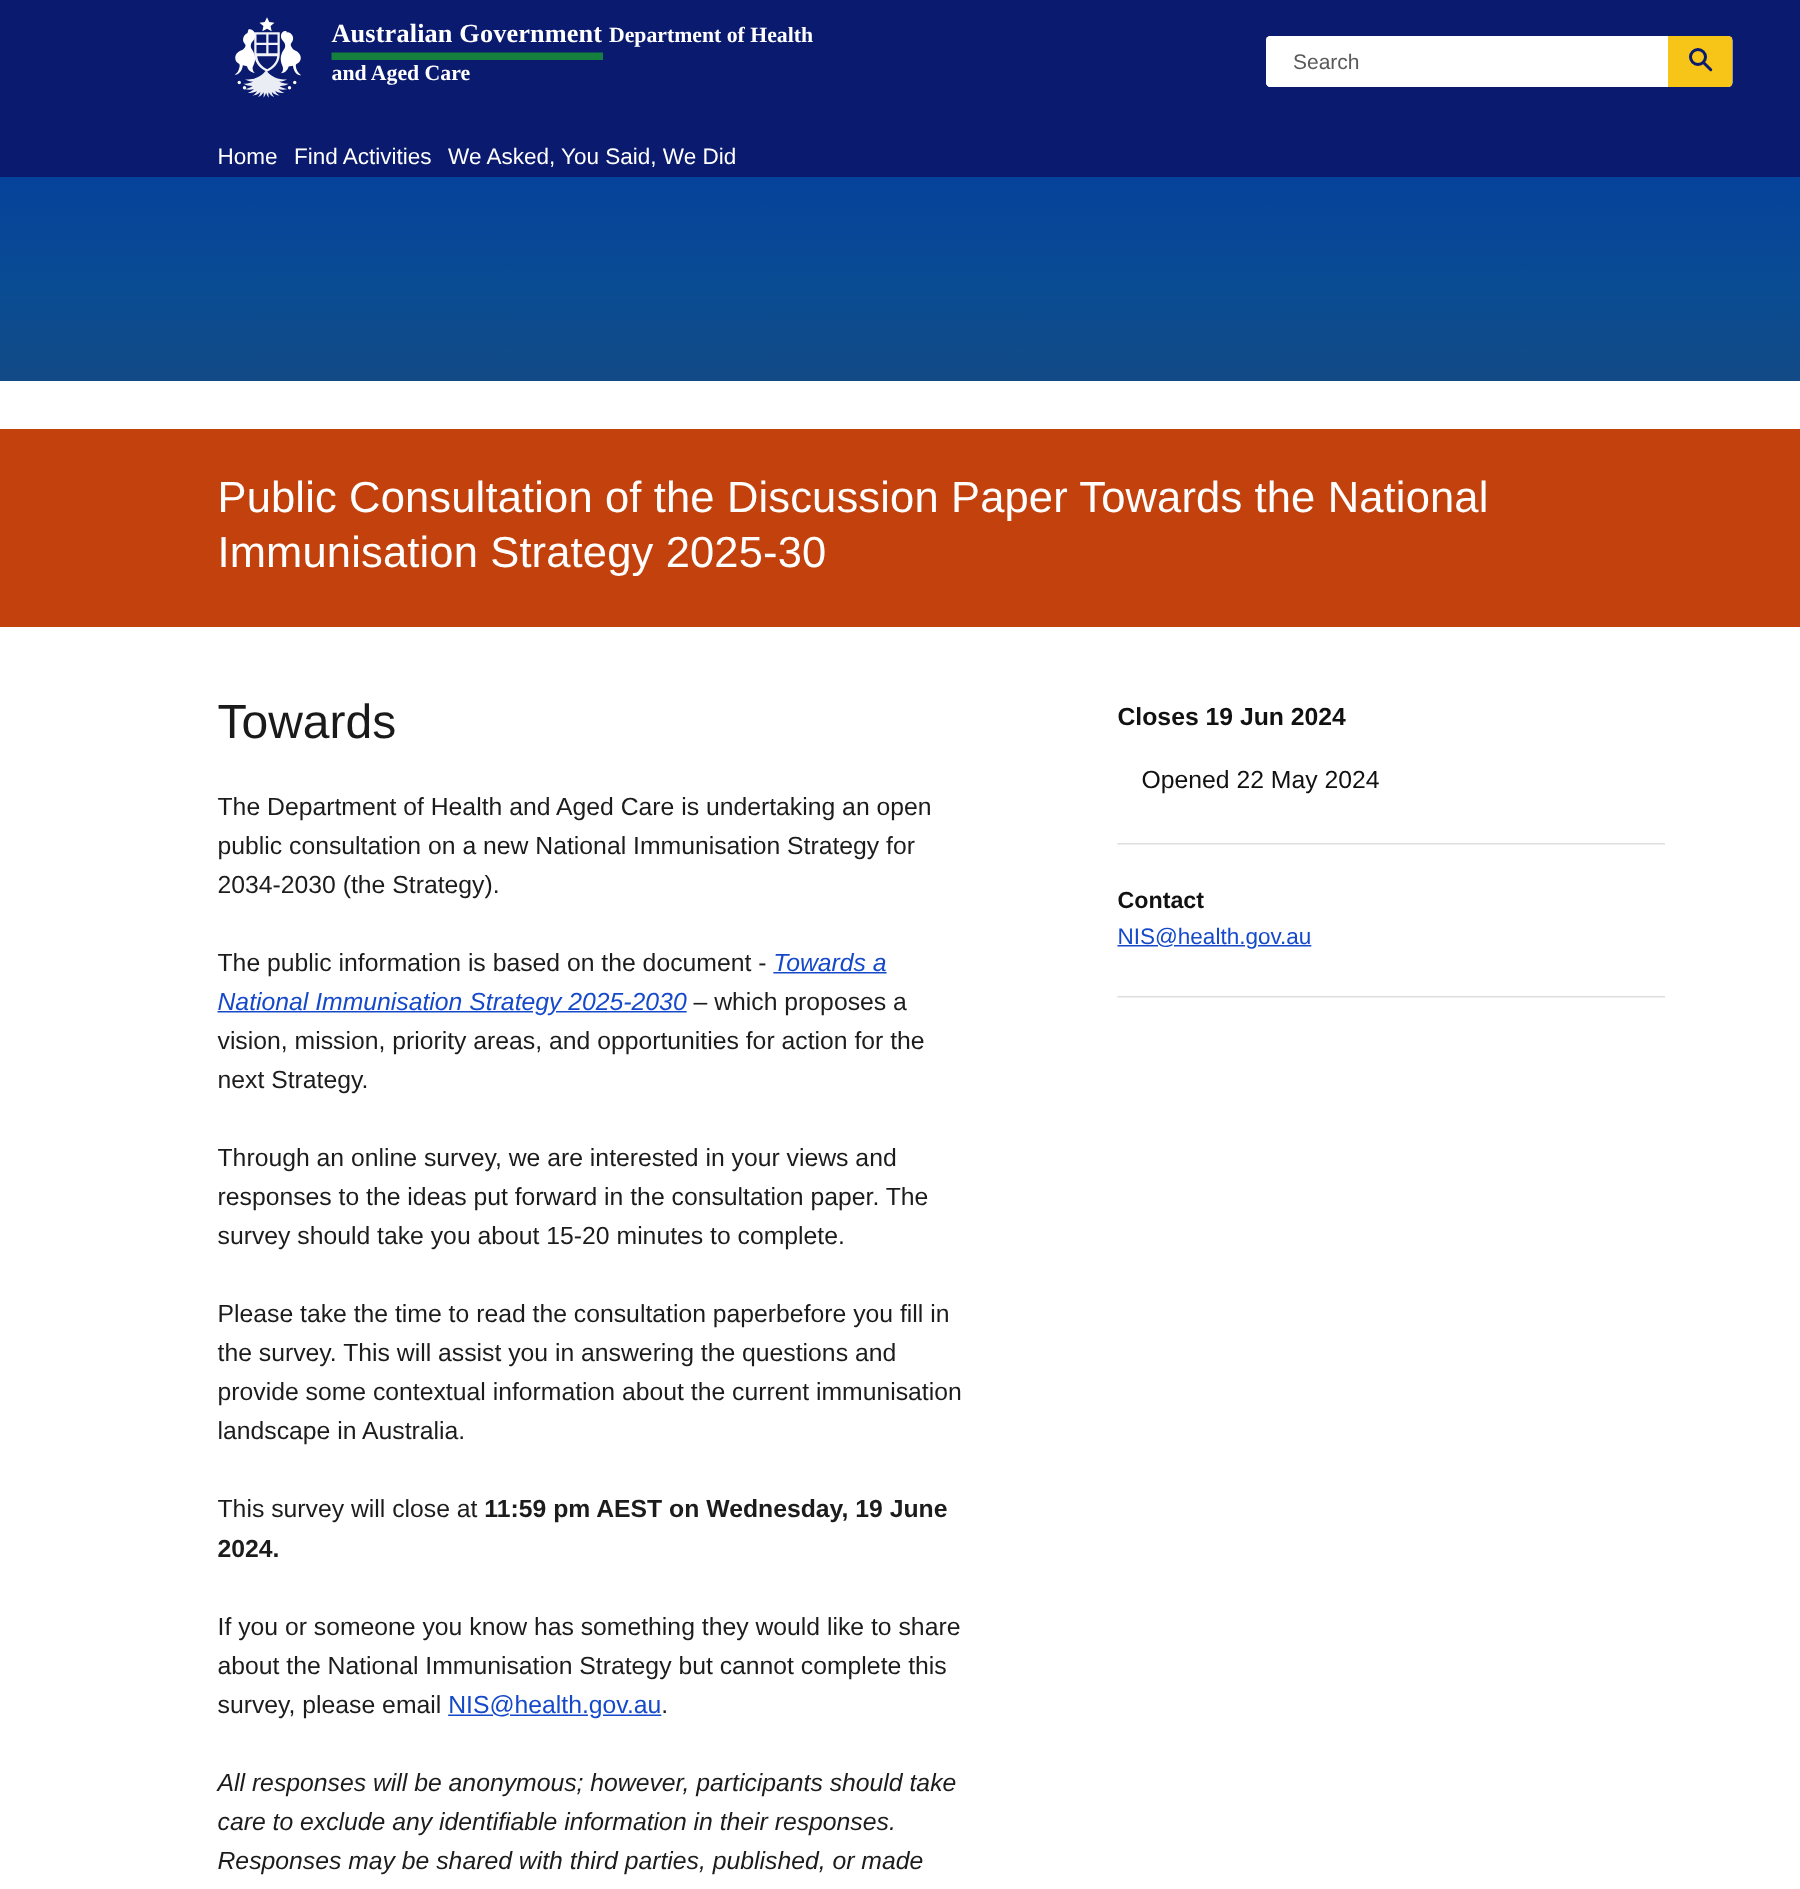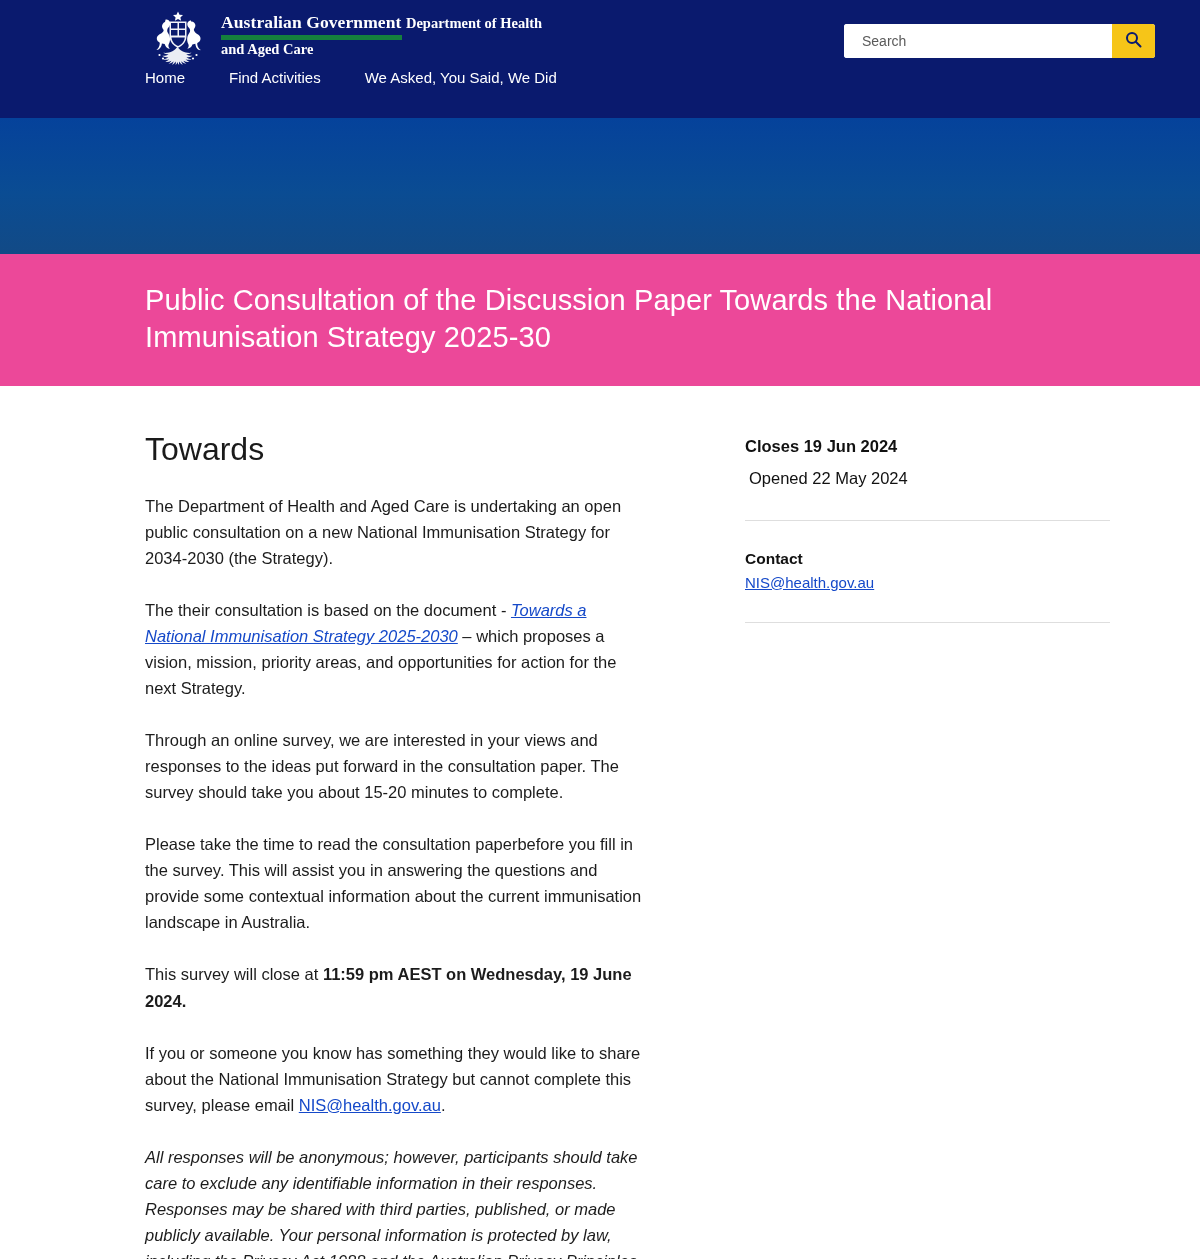--- a/index.html
+++ b/index.html
@@ -92,41 +92,42 @@
     display: flex;
     align-items: center;
     justify-content: center;
     padding: 0;
   }
 
   
   .main-nav {
     position: absolute;
     left: 145px;
-    top: 69px;
-    display: flex;
-    gap: 44px;
+    top: 96px;
+    display: flex;
+    gap: 11px;
   }
   .nav-link {
     color: #ffffff;
     font-size: 15px;
     text-decoration: none;
     cursor: pointer;
     line-height: 1.2;
   }
 
   
   .hero-gradient {
     height: 136px;
     background: linear-gradient(180deg, #05429b 0%, #0a4c93 55%, #124a86 100%);
   }
   .title-band {
-    background: #ec4899;
+    background: #c2410c;
     padding: 28px 0 30px 0;
     min-height: 112px;
+    margin-top: 32px;
   }
   .title-inner {
     width: 1200px;
     margin: 0 auto;
     padding: 0 145px 0 145px;
   }
   .page-title {
     margin: 0;
     color: #ffffff;
     font-size: 29px;
@@ -180,21 +181,21 @@
     font-weight: 700;
     color: #111;
     line-height: 1.55;
     margin: 0 0 6px 0;
   }
   .opened-line {
     font-size: 16.5px;
     font-weight: 400;
     color: #111;
     line-height: 1.55;
-    margin: 4px;
+    margin: 16px;
   }
   .aside-rule {
     border: 0;
     border-top: 1px solid #dedede;
     margin: 29px 0 0 0;
   }
   .contact-block { padding-top: 26px; }
   .contact-title {
     font-size: 15.5px;
     font-weight: 700;
@@ -278,21 +279,21 @@
 </div>
 
 <div class="page-wrap">
 
   <main class="content-col">
     <h2 class="overview-heading">Towards</h2>
 
     <p class="body-p">The Department of Health and Aged Care is undertaking an open public consultation on a new National Immunisation Strategy for 2034-2030 (the Strategy).</p>
 
     <p class="body-p">
-      <span>The their consultation is based on the document - </span><a class="inline-link italic-link">Towards a National Immunisation Strategy 2025-2030</a><span> – which proposes a vision, mission, priority areas, and opportunities for action for the next Strategy.</span>
+      <span>The public information is based on the document - </span><a class="inline-link italic-link">Towards a National Immunisation Strategy 2025-2030</a><span> – which proposes a vision, mission, priority areas, and opportunities for action for the next Strategy.</span>
     </p>
 
     <p class="body-p">Through an online survey, we are interested in your views and responses to the ideas put forward in the consultation paper. The survey should take you about 15-20 minutes to complete.</p>
 
     <p class="body-p">
       <span>Please take the time to read the consultation paper</span><span>before you fill in the survey. This will assist you in answering the questions and provide some contextual information about the current immunisation landscape in Australia.</span>
     </p>
 
     <p class="body-p">
       <span>This survey will close at </span><strong>11:59 pm AEST on Wednesday, 19 June 2024.</strong>

